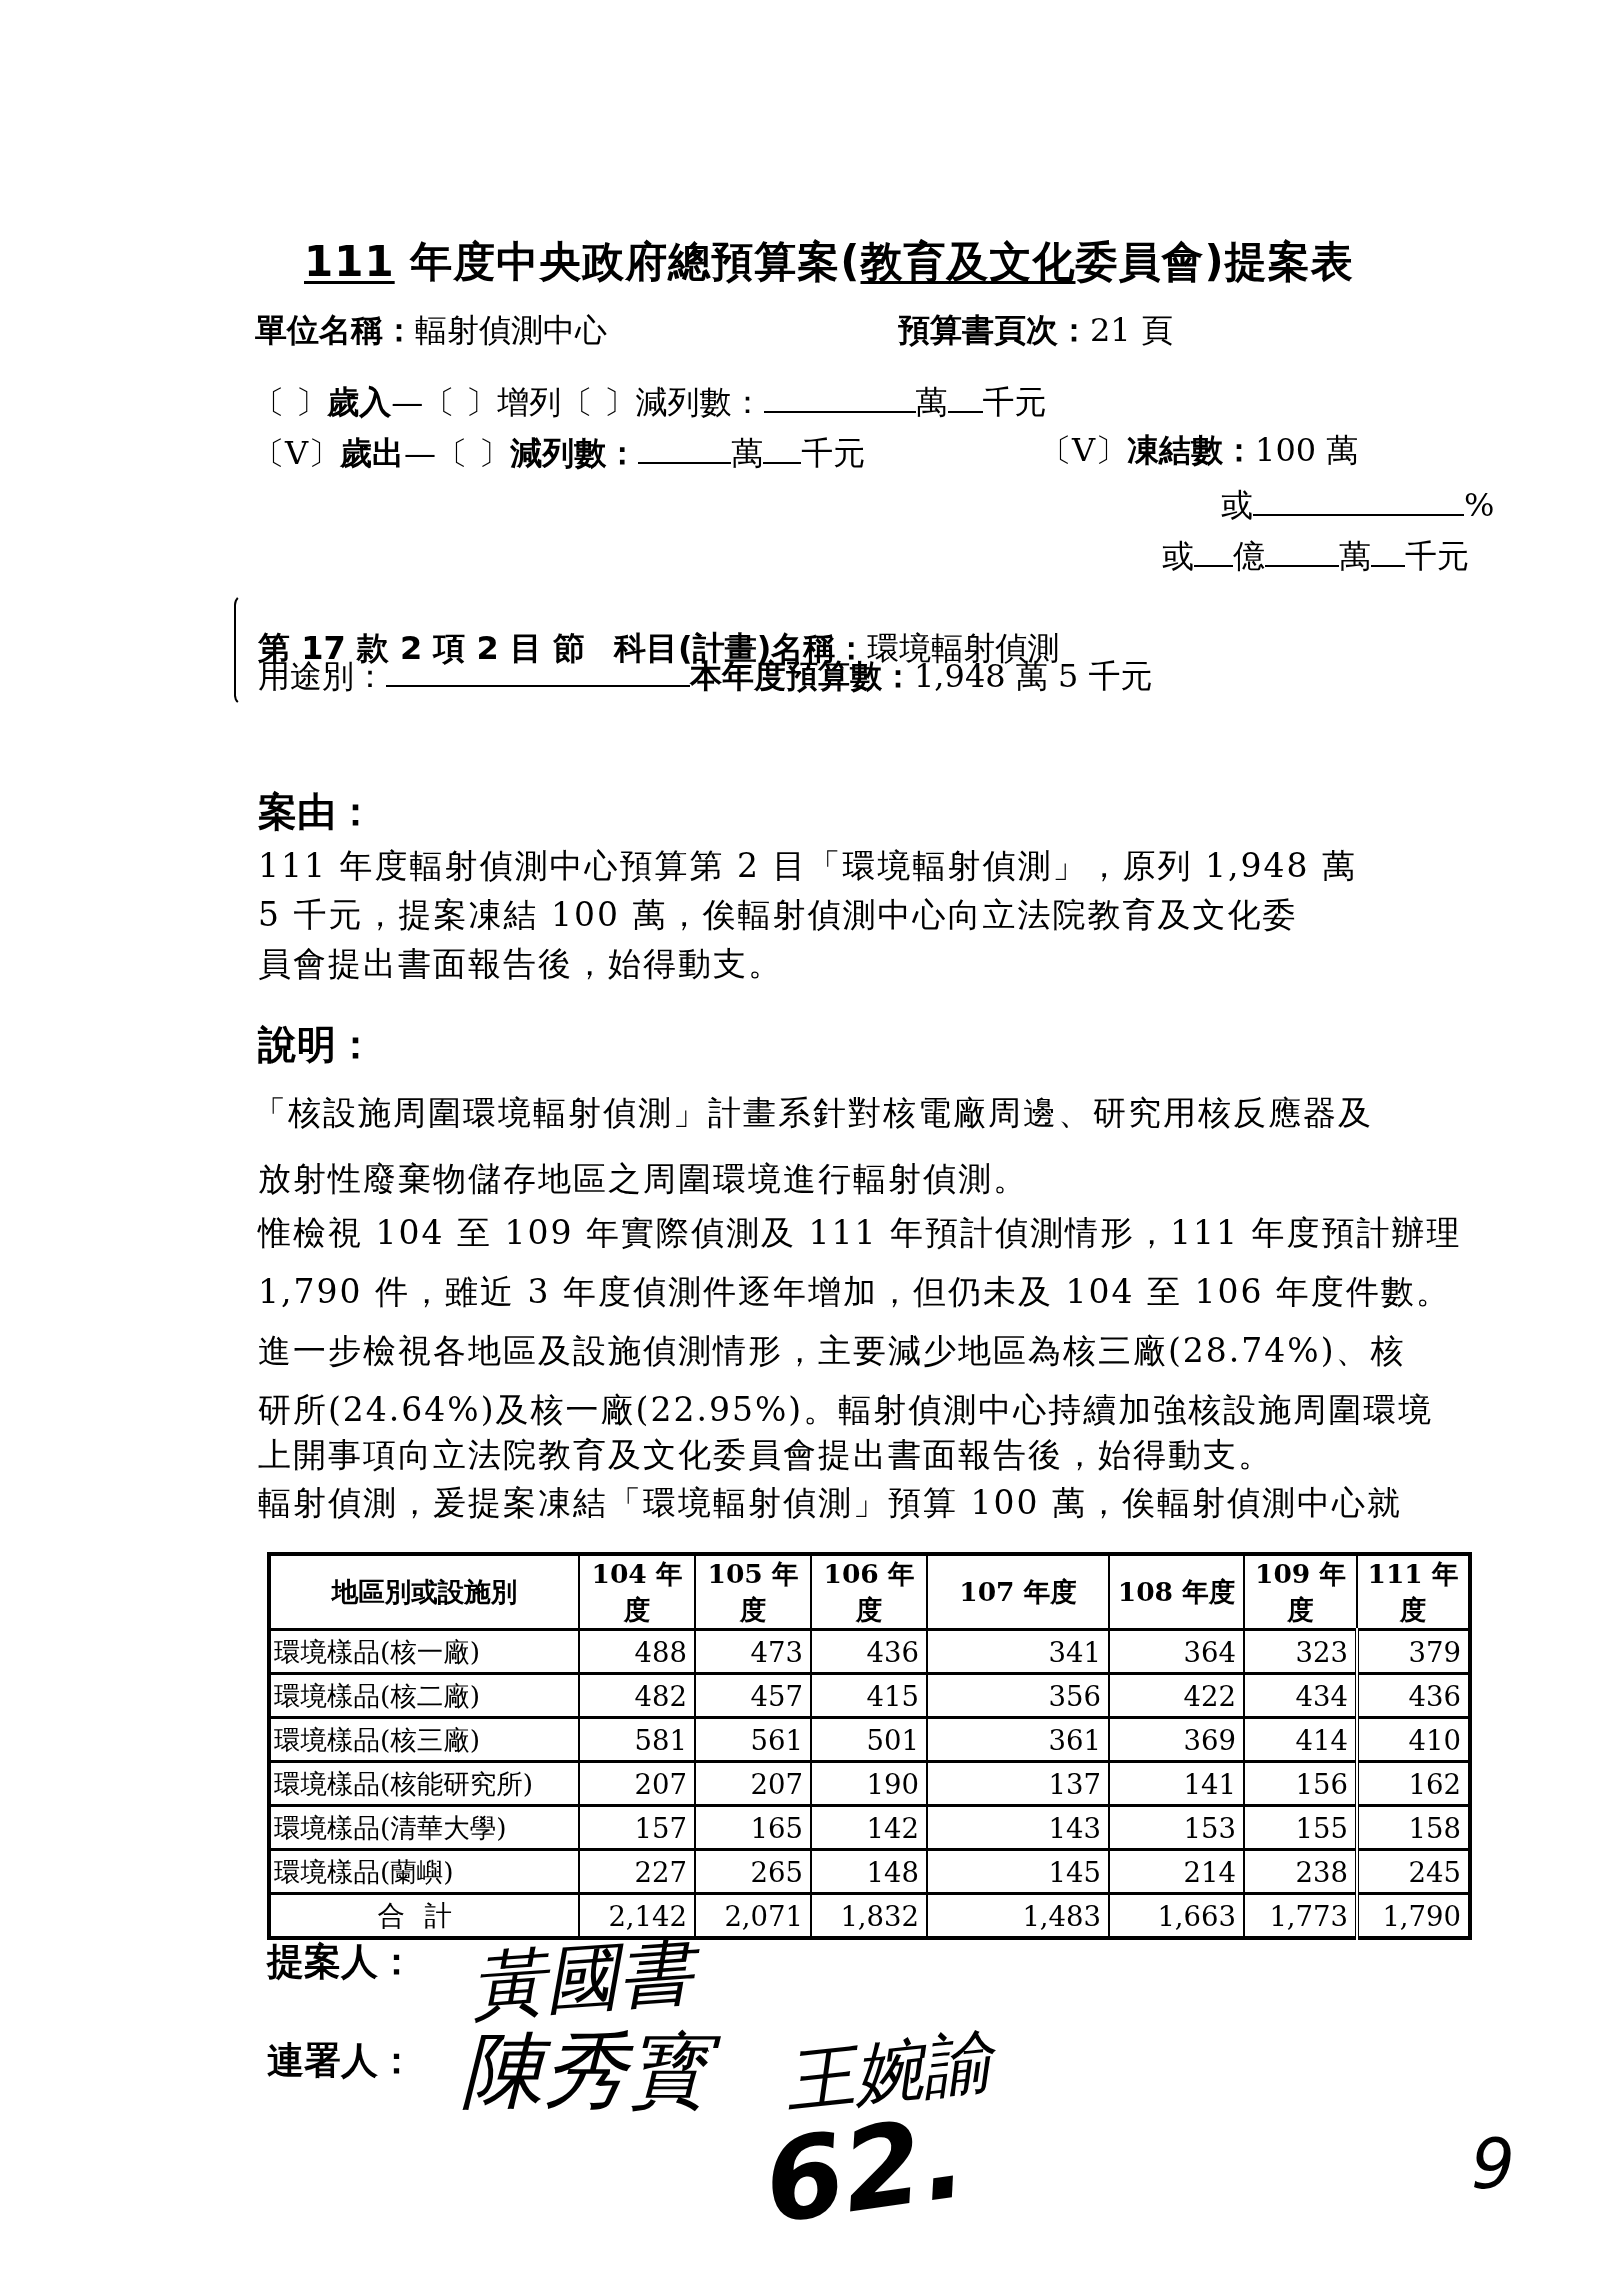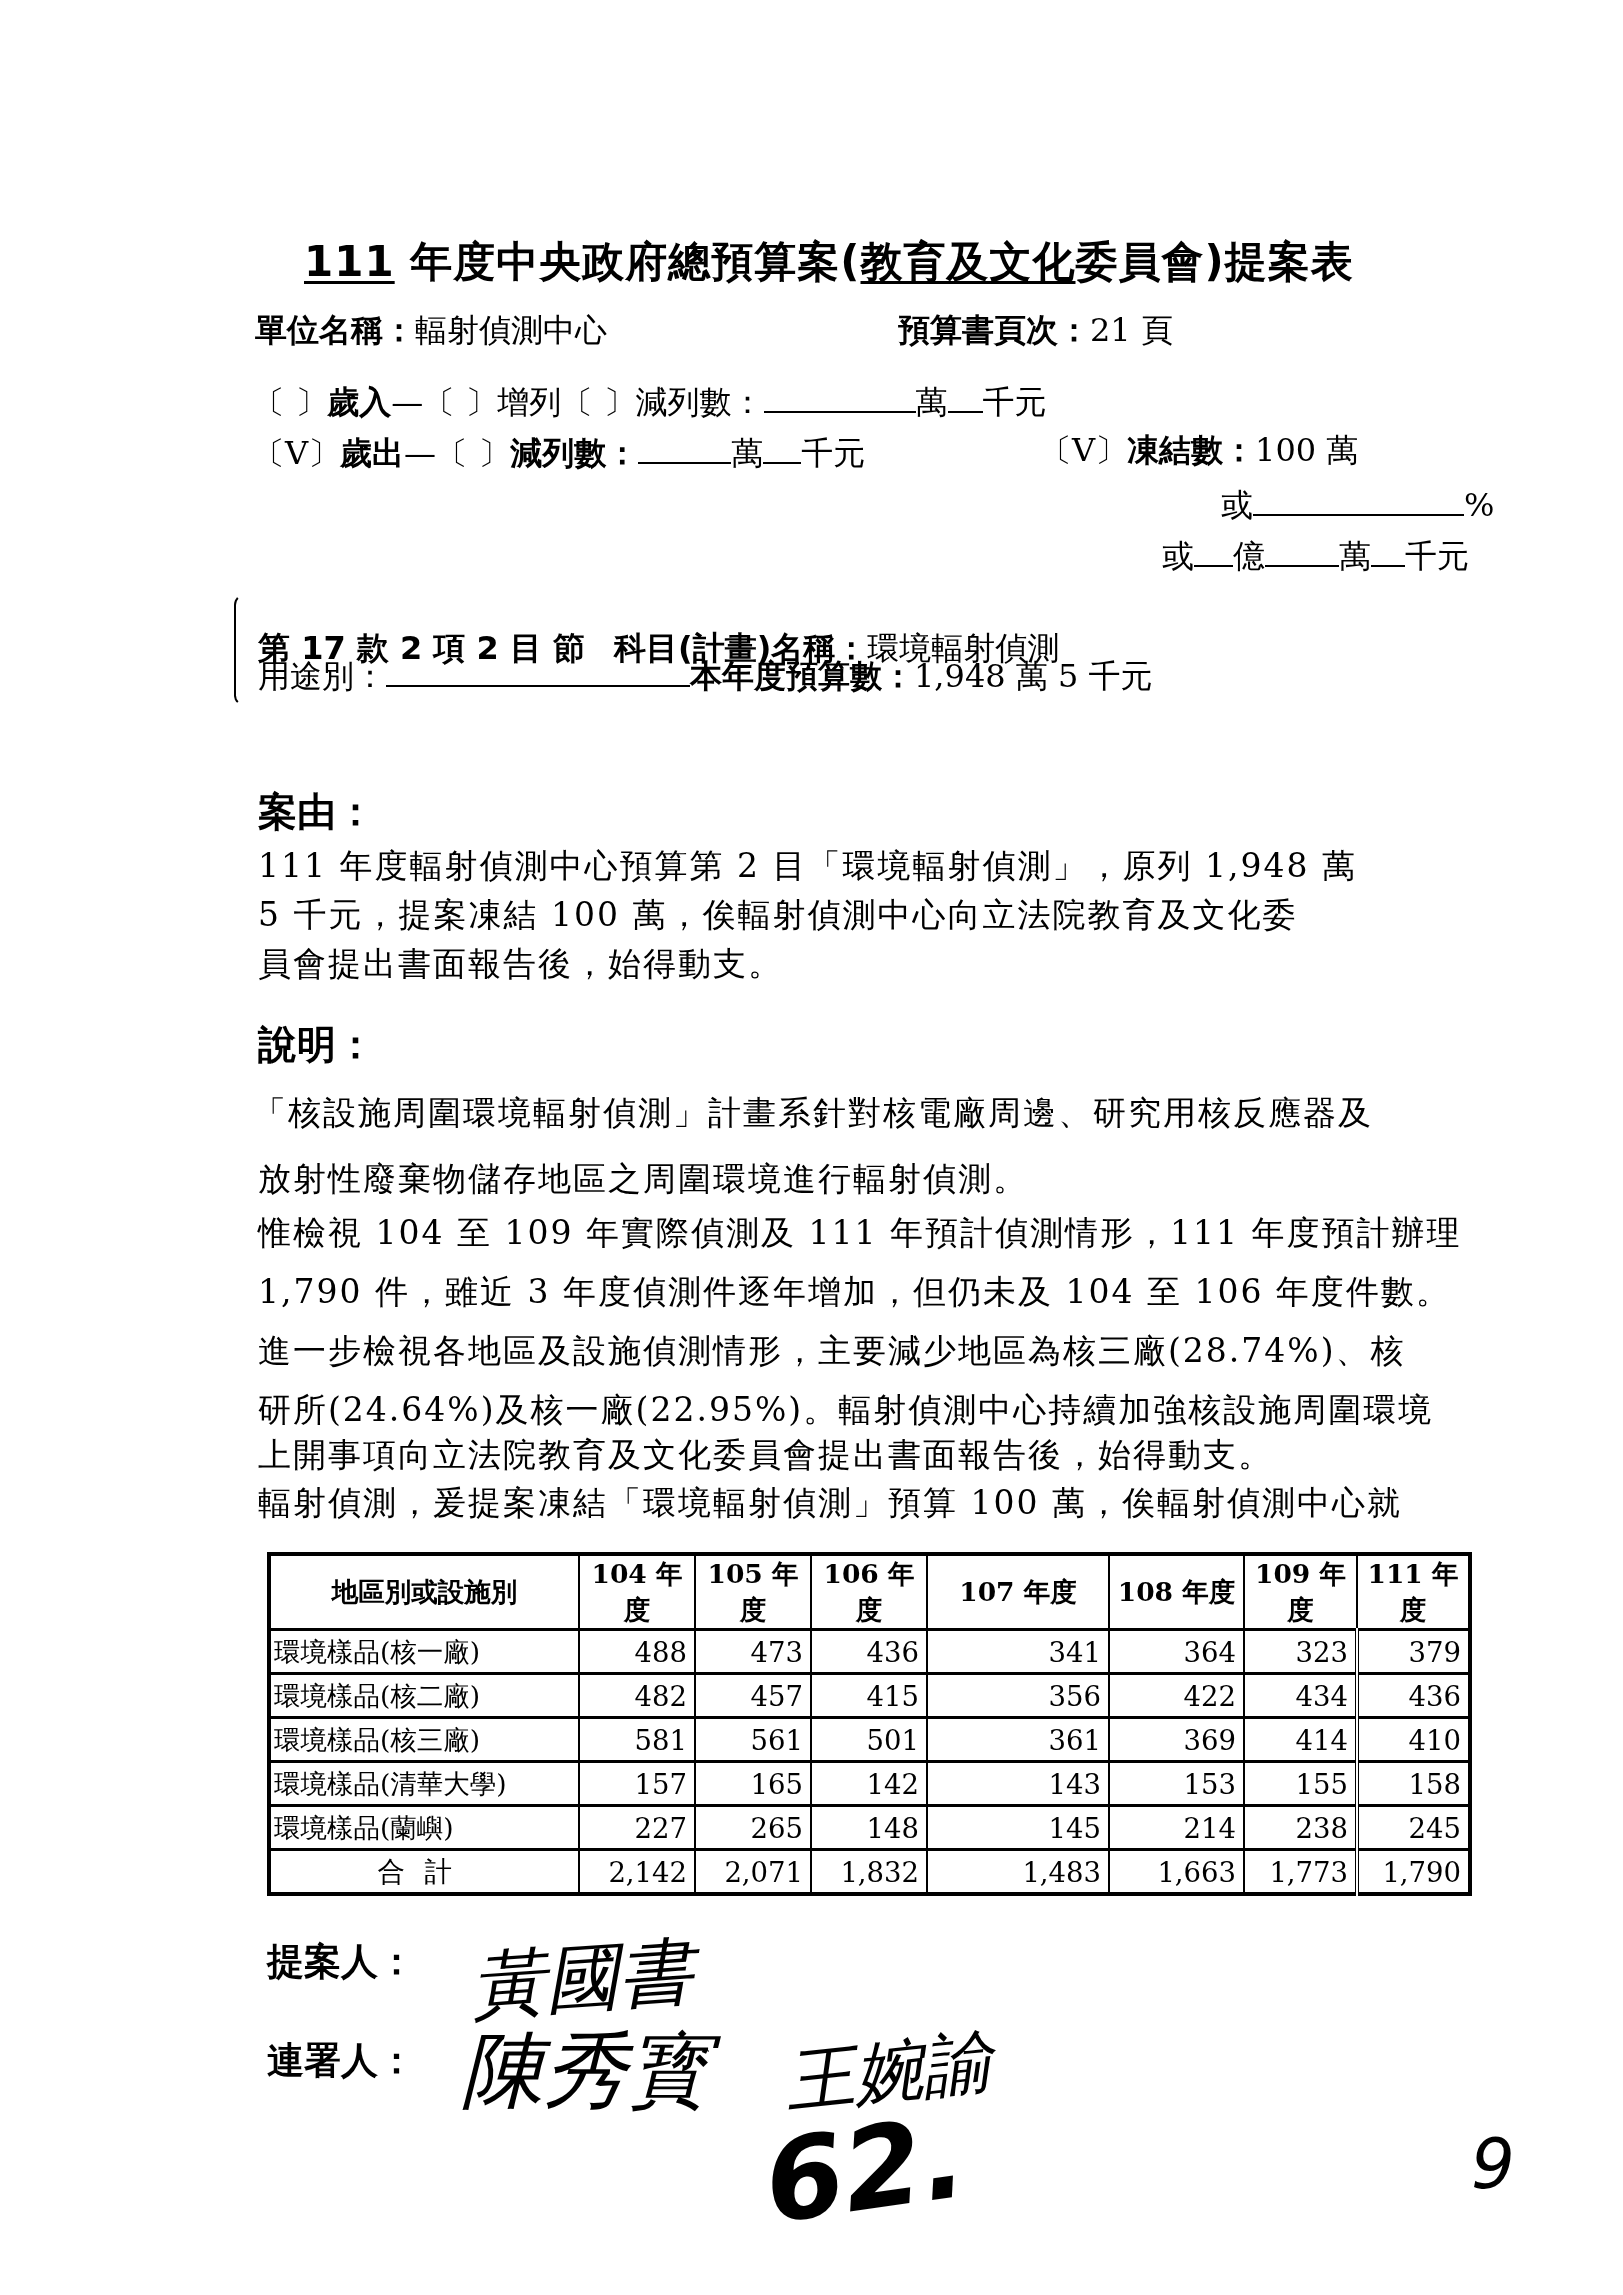--- a/index.html
+++ b/index.html
@@ -132,20 +132,30 @@
         <td class="label">環境樣品(核三廠)</td>
         <td class="num">581</td>
         <td class="num">561</td>
         <td class="num">501</td>
         <td class="num">361</td>
         <td class="num">369</td>
         <td class="num">414</td>
         <td class="num c111">410</td>
       </tr>
       <tr>
+        <td class="label">環境樣品(核能研究所)</td>
+        <td class="num">207</td>
+        <td class="num">207</td>
+        <td class="num">190</td>
+        <td class="num">137</td>
+        <td class="num">141</td>
+        <td class="num">156</td>
+        <td class="num c111">162</td>
+      </tr>
+      <tr>
         <td class="label">環境樣品(清華大學)</td>
         <td class="num">157</td>
         <td class="num">165</td>
         <td class="num">142</td>
         <td class="num">143</td>
         <td class="num">153</td>
         <td class="num">155</td>
         <td class="num c111">158</td>
       </tr>
       <tr>

